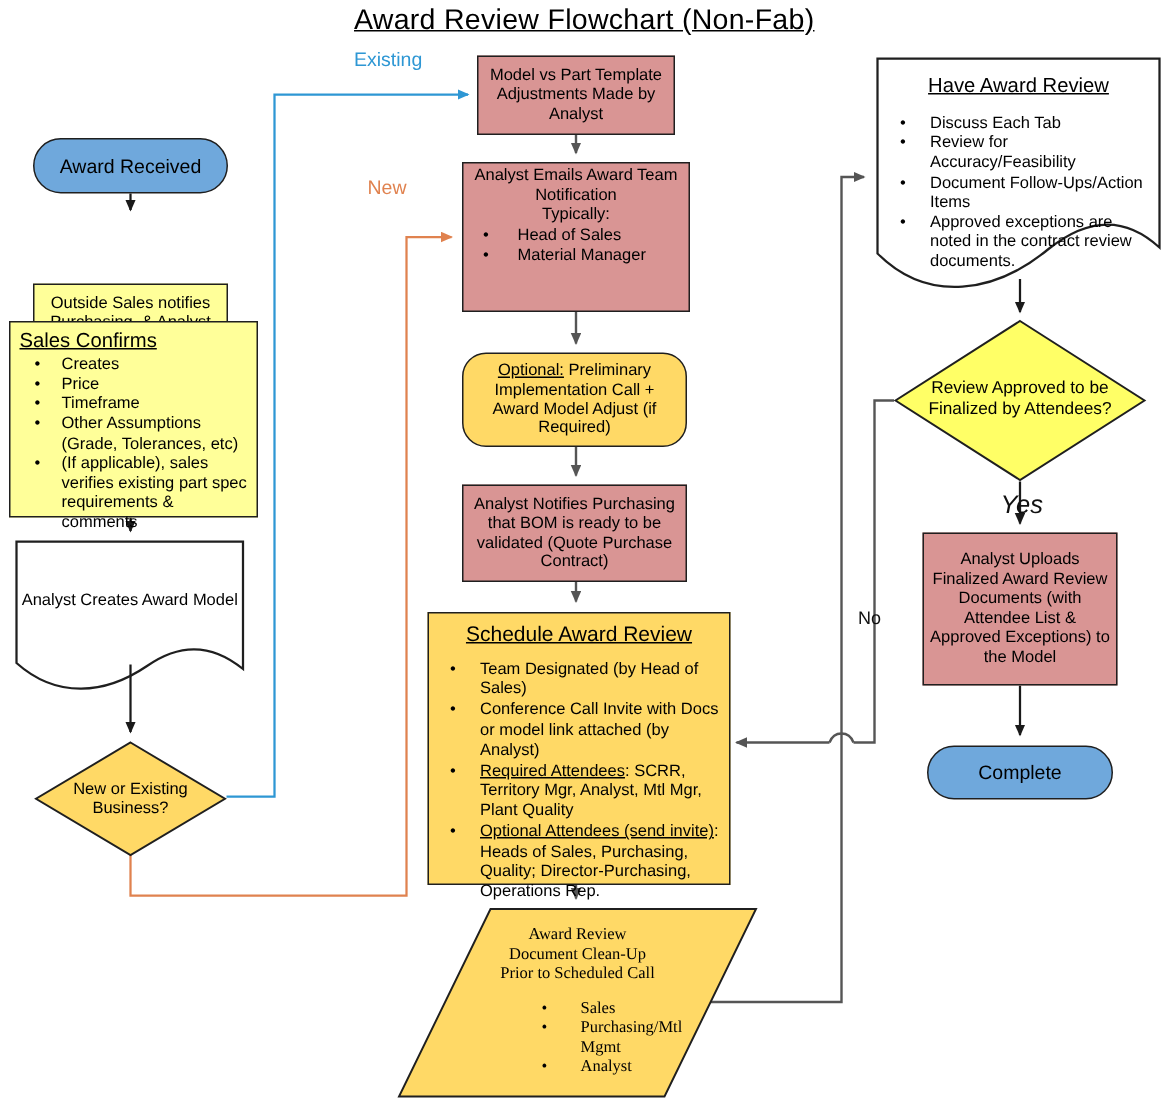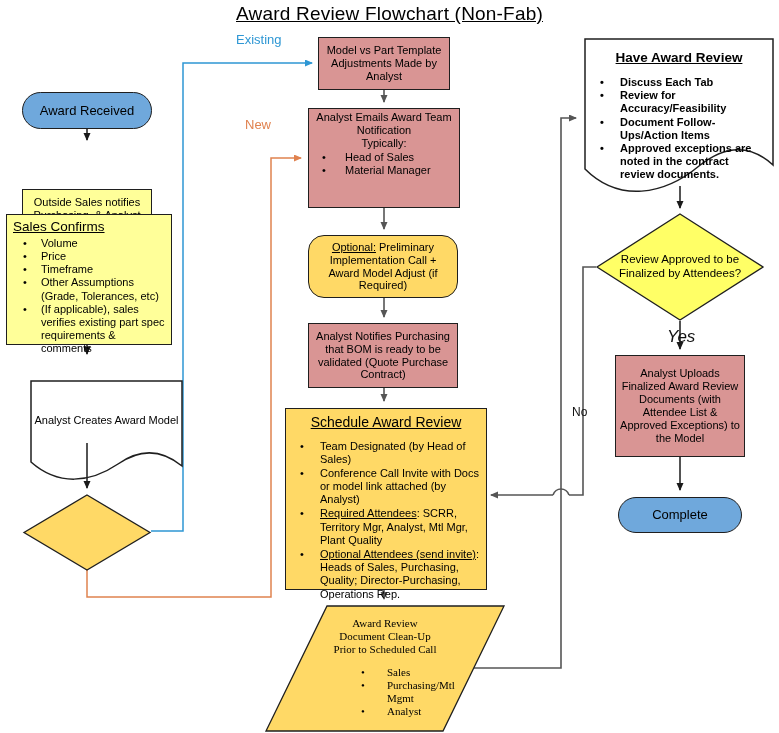--- a/index.html
+++ b/index.html
@@ -45,21 +45,21 @@
   .blist-ae{margin-top:1px;}
   .blist-ae li{padding-left:32px;--dot:9px;}
 
   
   .sch-body{width:100%;height:100%;padding:5px 6px;box-sizing:border-box;text-align:center;}
   .sch-body .hd{font-size:14px;}
   .blist-sch{margin-top:9px;}
   .blist-sch li{padding-left:28px;--dot:8px;margin-bottom:1px;}
 
   
-  .har-body{padding:10px 8px 0 8px;text-align:center;font-weight:bold;}
+  .har-body{padding:10px 8px 0 8px;text-align:center;}
   .blist-har{margin-top:10px;}
   .blist-har li{padding-left:28px;--dot:8px;}
 
   
   .par-body{width:100%;padding-top:12px;text-align:center;font-family:Liberation Serif, serif;}
   .blist-par{margin:9px 0 0 96px;width:112px;}
   .blist-par li{padding-left:26px;--dot:0px;}
 
   .ctr{position:absolute;display:flex;align-items:center;justify-content:center;
        text-align:center;font-size:11px;line-height:1.18;}
@@ -123,40 +123,41 @@
 </div>
 
 <div class="node lyellow" style="left:22px;top:145px;width:130px;height:52px;padding:0 5px;margin-top:44px;">
   <span>Outside Sales notifies Purchasing, &amp; Analyst Immediately</span>
 </div>
 
 <div class="node lyellow" style="left:6px;top:214px;width:166px;height:131px;align-items:flex-start;">
   <div class="sc-body">
     <span class="hd">Sales Confirms</span>
     <ul class="blist blist-sc">
-        <li>Volume</li>
+        <li>Creates</li>
         <li>Price</li>
         <li>Timeframe</li>
         <li>Other Assumptions (Grade, Tolerances, etc)</li>
         <li>(If applicable), sales verifies existing part spec requirements &amp; comments</li>
       </ul>
   </div>
 </div>
 
-<div class="shape" style="left:10px;top:380px;width:169px;height:100px;margin-left:20px;">
+<div class="shape" style="left:10px;top:360px;width:169px;height:100px;">
   <svg width="153" height="108">
     <path class="sline" d="M1 1 H152 V86 C130 68 108 70 88 84 C60 103 28 106 1 82 Z" fill="#D99594" stroke="#1f1f1f" stroke-width="1.5"></path>
   </svg>
   <div class="ctr" style="left:4px;top:10px;width:145px;height:60px;">Analyst Creates Award Model</div>
 </div>
 
 <div class="shape" style="left:23px;top:494px;width:128px;height:77px;">
   <svg width="128" height="77">
     <polygon points="64,1 127,38.5 64,76 1,38.5" fill="#FFD966" stroke="#1f1f1f" stroke-width="1.3"></polygon>
   </svg>
+  <div class="ctr" style="left:14px;top:12px;width:100px;height:53px;">New or Existing Business?</div>
 </div>
 
 <div class="node pink" style="left:318px;top:37px;width:132px;height:53px;padding:0 4px;">
   <span>Model vs Part Template Adjustments Made by Analyst</span>
 </div>
 
 <div class="node pink" style="left:308px;top:108px;width:152px;height:100px;align-items:flex-start;">
   <div class="ae-body">
     <div>Analyst Emails Award Team</div>
     <div>Notification</div>

